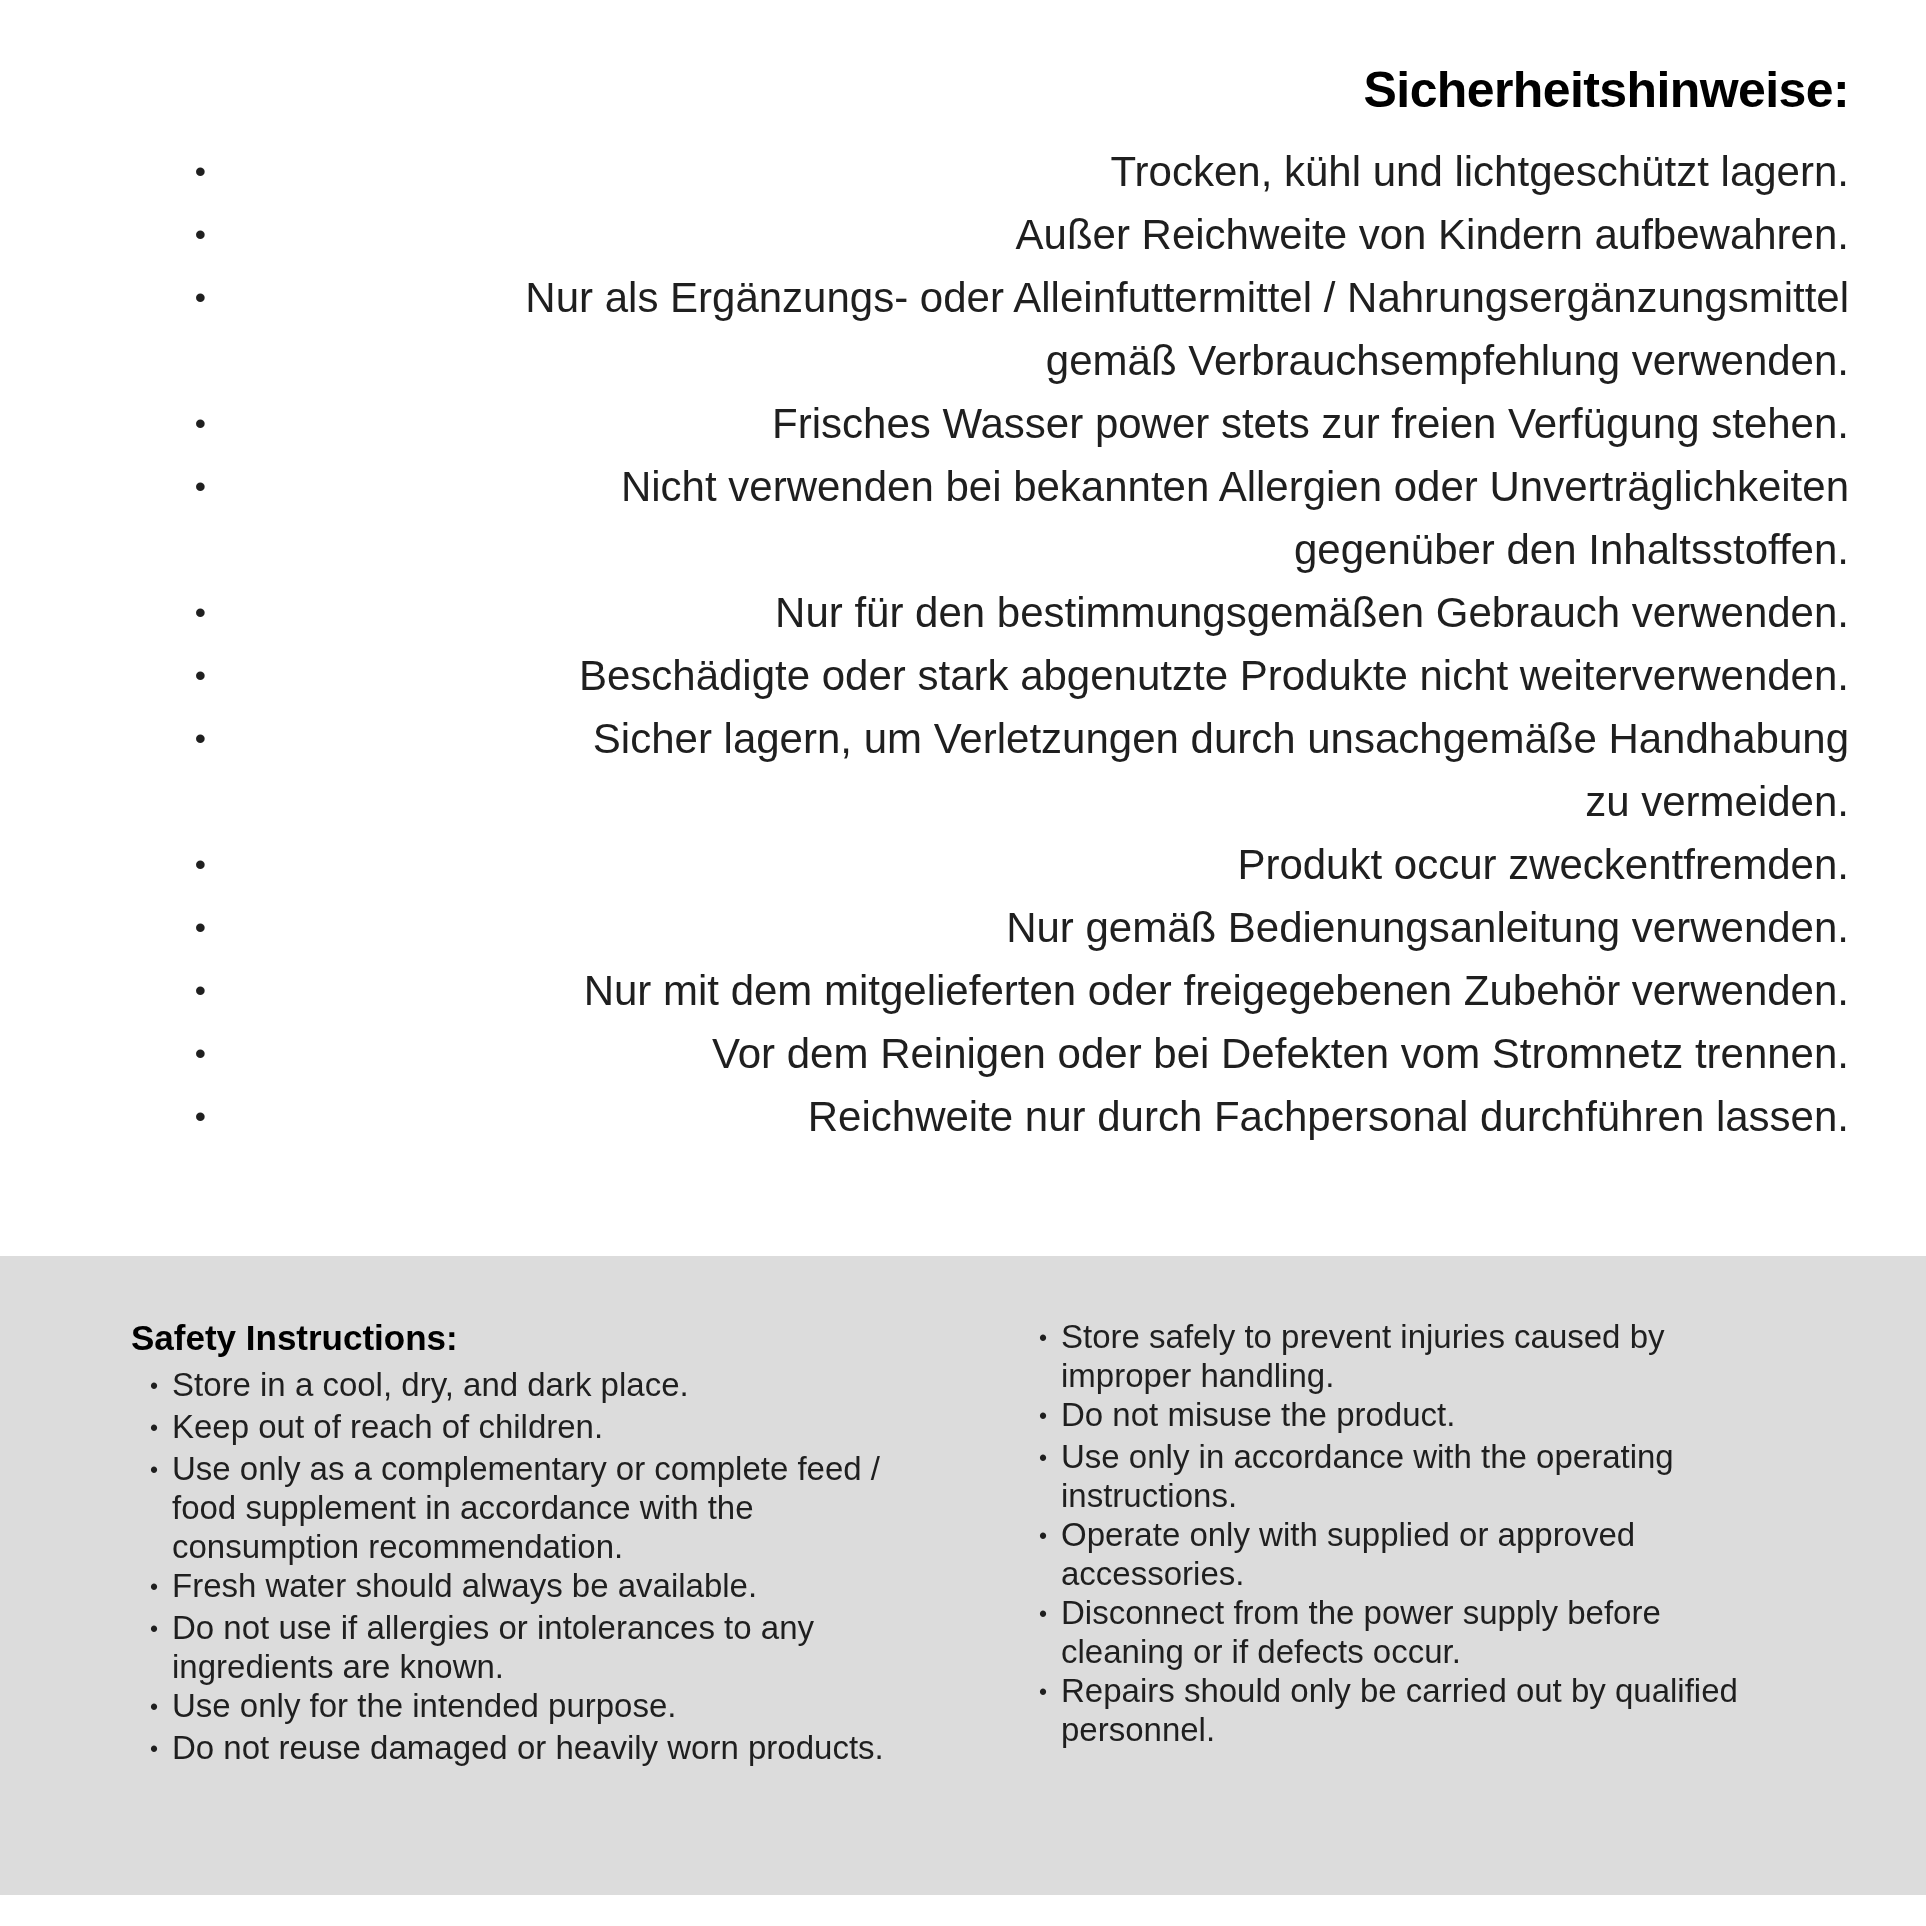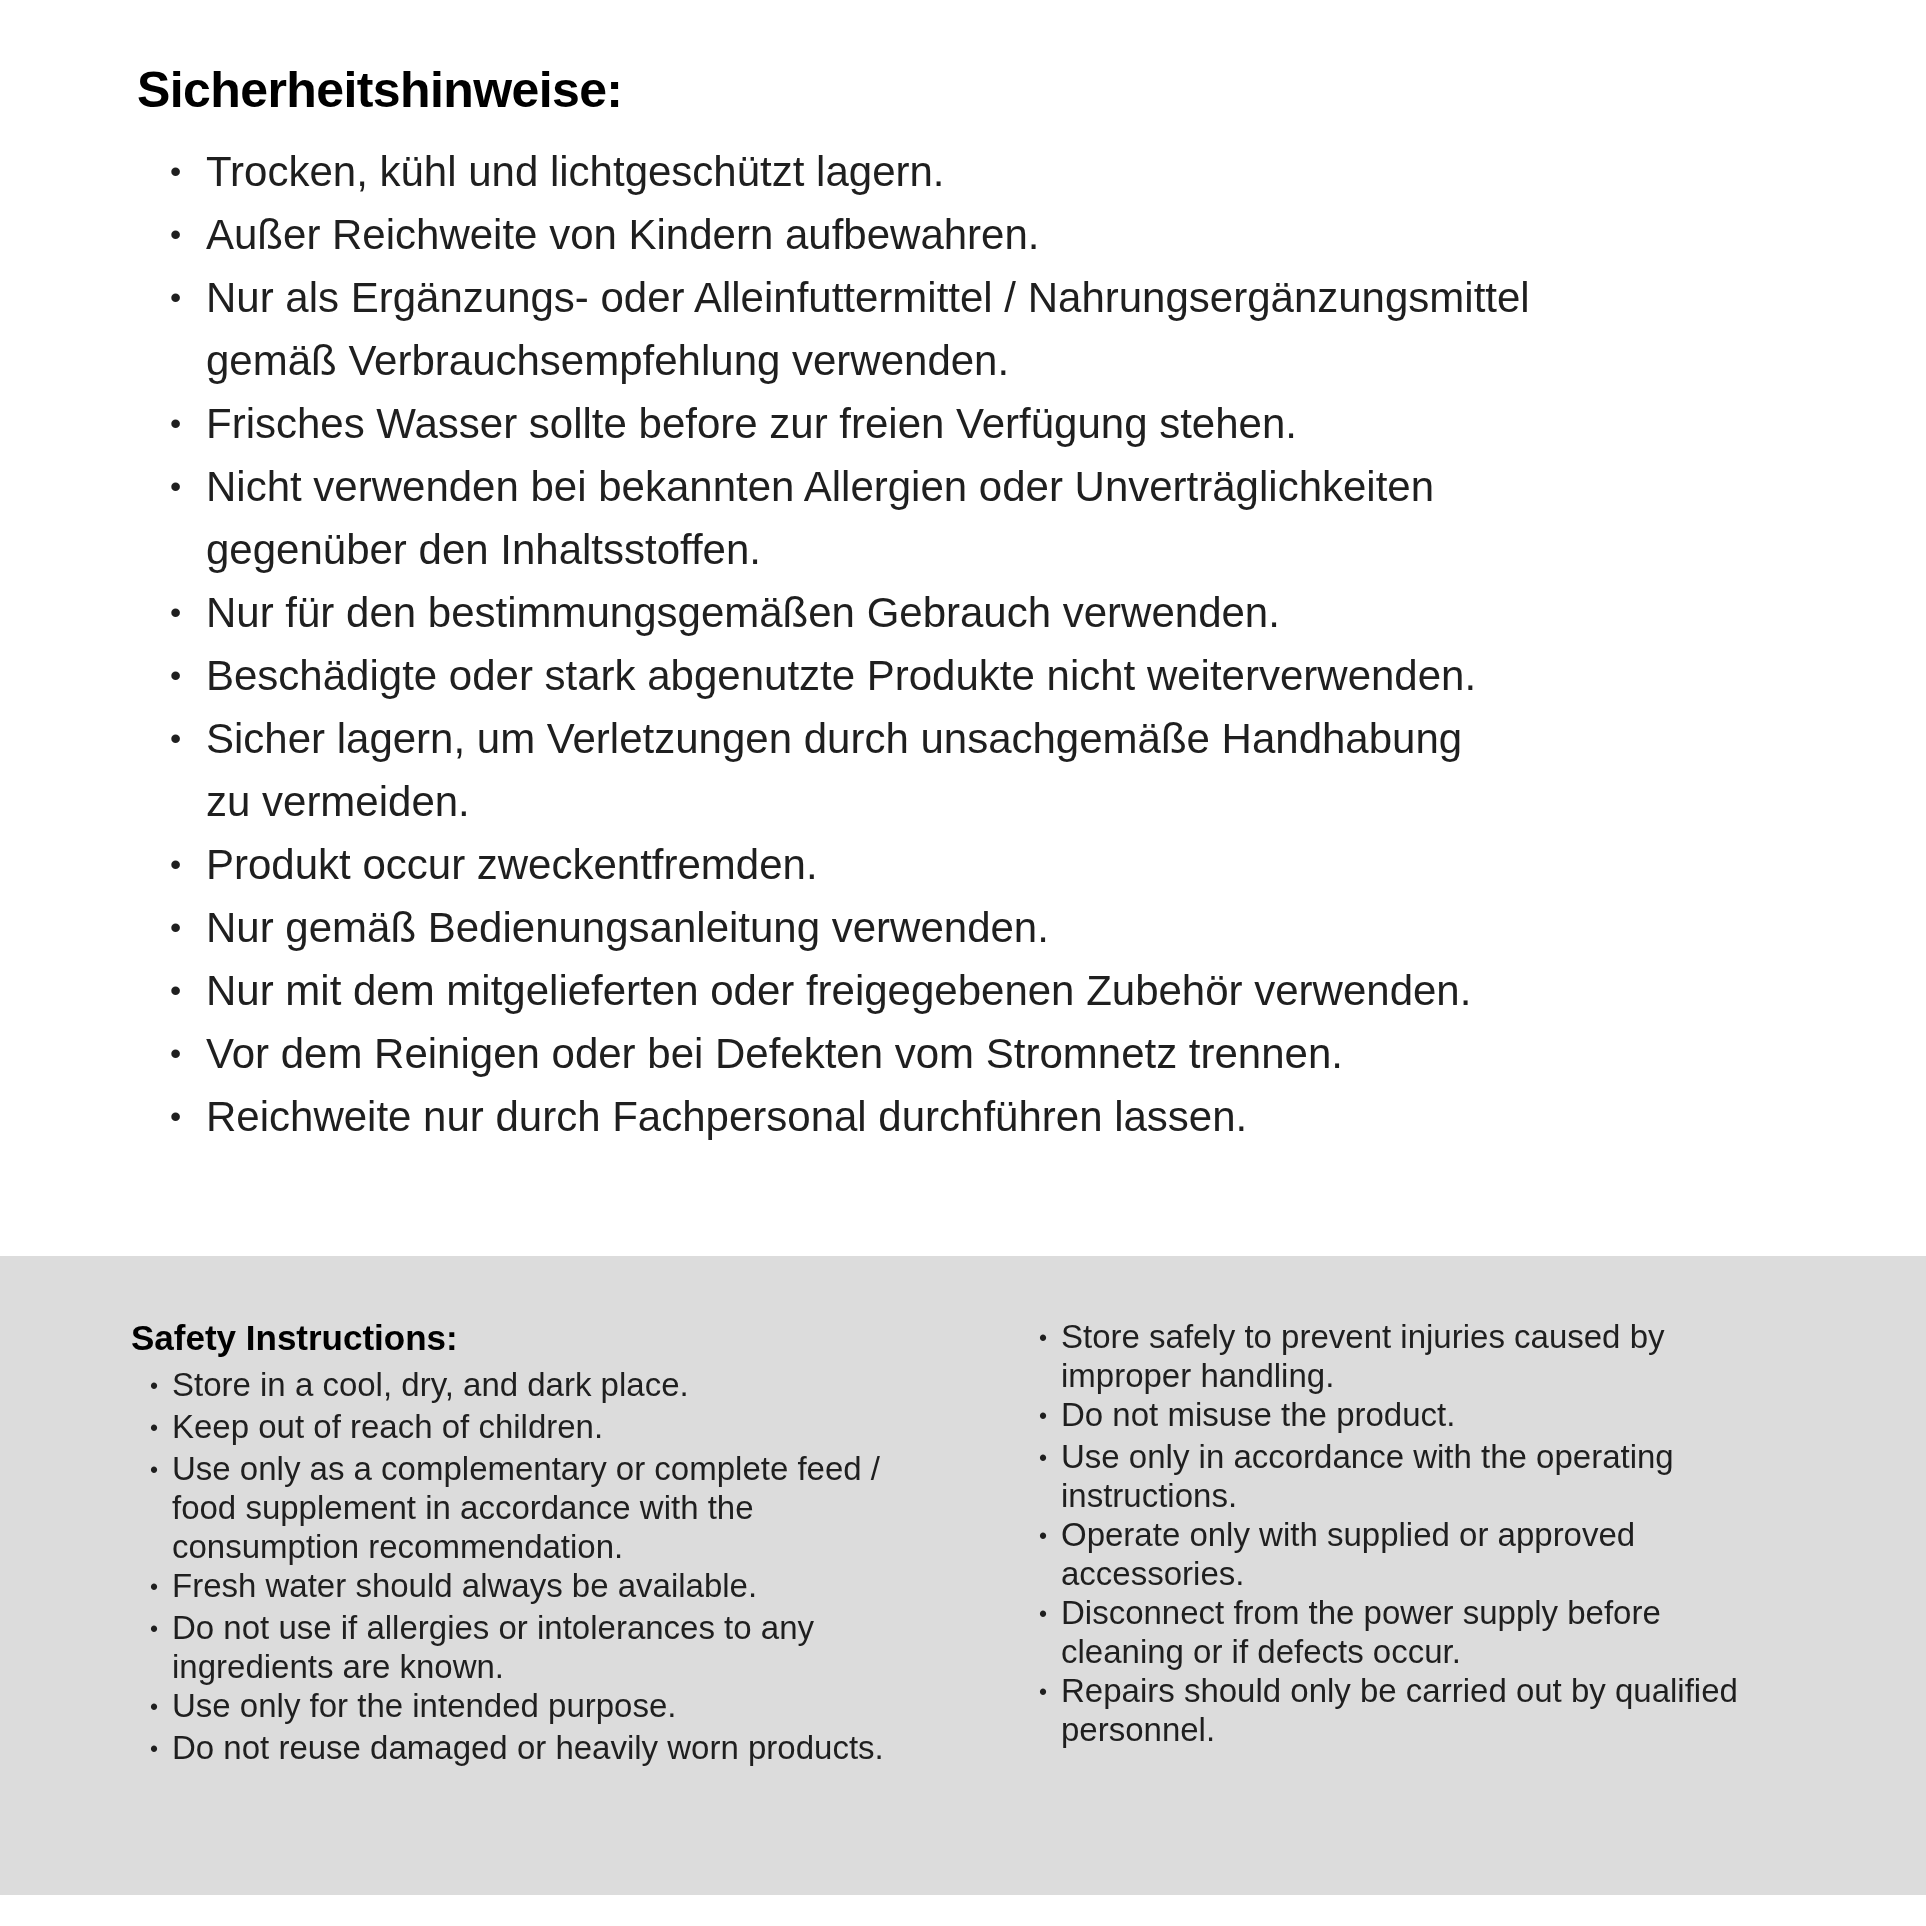--- a/index.html
+++ b/index.html
@@ -5,21 +5,21 @@
   html,body{margin:0;padding:0;background:#fff;}
   .page{
     position:relative;
     width:1926px;height:1926px;
     background:#ffffff;
     overflow:hidden;
     font-family:"Liberation Sans", sans-serif;
     color:#1f1f1f;
   }
   
-  .de-section{padding:61px 77px 0 137px;}
+  .de-section{padding:61px 77px 0 137px;text-align:right;}
   .de-title{
     margin:0 0 20.5px 0;
     font-size:50px;line-height:58px;font-weight:700;
     letter-spacing:-0.6px;color:#000;
   }
   .de-list{margin:0;}
   .de-item{display:flex;align-items:flex-start;}
   .de-item .mk{
     flex:0 0 69px;box-sizing:border-box;padding-left:33px;
     font-size:32px;line-height:63px;color:#1f1f1f;
@@ -66,21 +66,21 @@
         <span class="mk">•</span>
         <span class="txt">Außer Reichweite von Kindern aufbewahren.</span>
       </div>
       <div class="de-item">
         <span class="mk">•</span>
         <span class="txt">Nur als Ergänzungs- oder Alleinfuttermittel / Nahrungsergänzungsmittel
 gemäß Verbrauchsempfehlung verwenden.</span>
       </div>
       <div class="de-item">
         <span class="mk">•</span>
-        <span class="txt">Frisches Wasser sollte before zur freien Verfügung stehen.</span>
+        <span class="txt">Frisches Wasser power stets zur freien Verfügung stehen.</span>
       </div>
       <div class="de-item">
         <span class="mk">•</span>
         <span class="txt">Nicht verwenden bei bekannten Allergien oder Unverträglichkeiten
 gegenüber den Inhaltsstoffen.</span>
       </div>
       <div class="de-item">
         <span class="mk">•</span>
         <span class="txt">Nur für den bestimmungsgemäßen Gebrauch verwenden.</span>
       </div>

